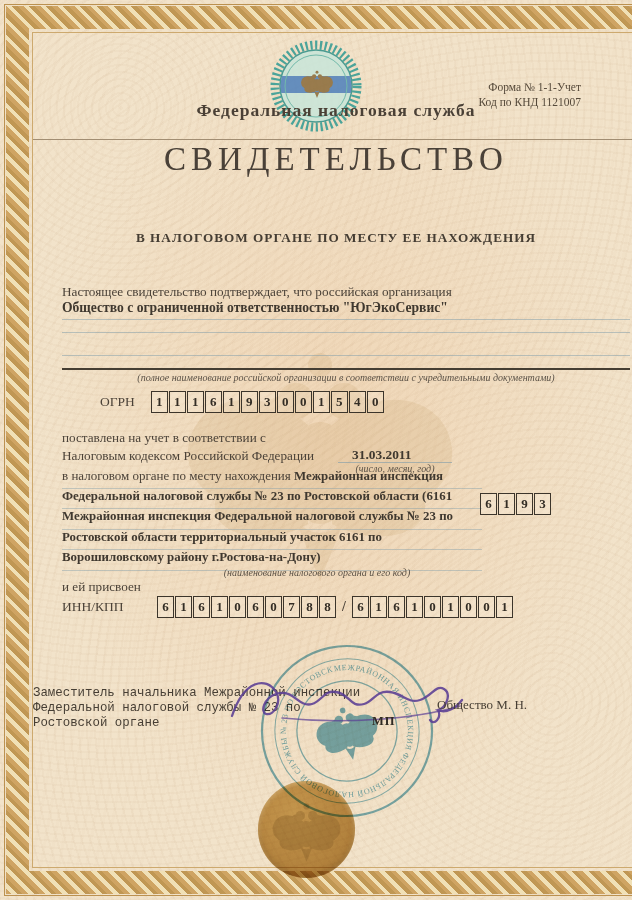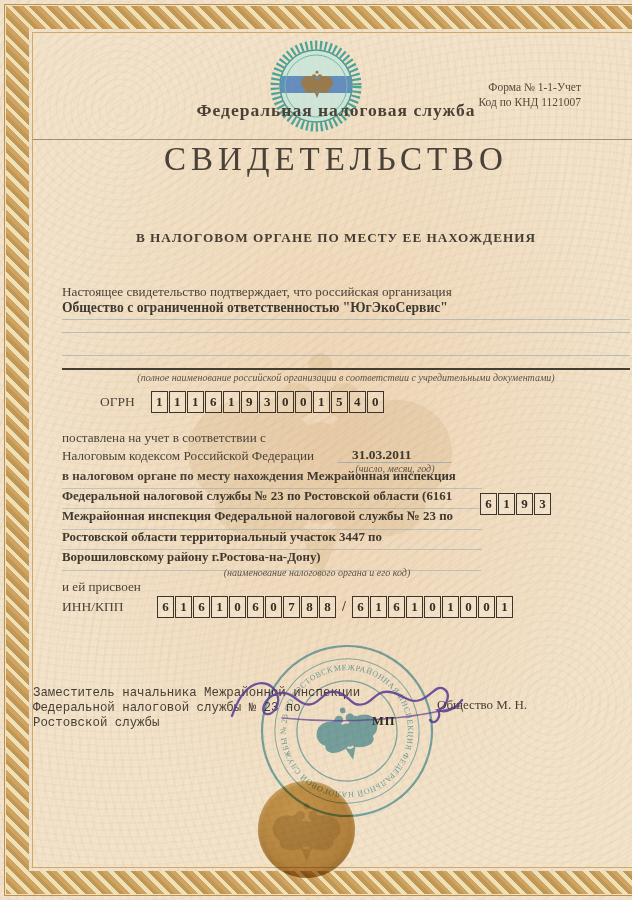--- a/index.html
+++ b/index.html
@@ -48,21 +48,21 @@
     font-size:13px;font-weight:bold;color:#332d25;background:rgba(255,250,240,.18);
   }
   .reg1{left:62px;top:430px;font-size:13.2px;}
   .reg2{left:62px;top:448px;font-size:13.2px;}
   .date{left:352px;top:447px;font-size:13.4px;font-weight:bold;color:#3f382f;}
   .date-rule{left:338px;width:114px;top:462px;border-top:1px solid rgba(125,155,170,.6);}
   .date-caption{left:338px;width:114px;top:463px;font-size:10px;font-style:italic;text-align:center;color:#5a5146;}
   .tax-para{left:62px;top:468px;width:420px;}
   .tpara-line{height:19.5px;white-space:nowrap;border-bottom:1px solid rgba(125,155,170,.42);
     font-size:12.9px;font-weight:bold;color:#3f382f;}
-  .tpara-line .pfx{font-weight:bold;font-size:13px;color:#4b4238;}
+  .tpara-line .pfx{font-weight:normal;font-size:13px;color:#4b4238;}
   .code-boxes{left:480px;top:493px;}
   .tax-caption{left:62px;right:100px;top:567px;font-size:10px;font-style:italic;text-align:center;color:#5a5146;}
   .assigned{left:62px;top:579px;font-size:13.2px;font-family:Liberation Serif, serif;}
   .inn-row{left:62px;top:596px;}
   .inn-lbl{width:95px;font-size:13.5px;}
   .slash{font-size:14px;font-weight:bold;margin:0 6px;}
   .signer{left:33px;top:686px;font-size:12.4px;line-height:15.2px;color:#463e34;font-family:Liberation Mono, monospace;}
   .stamp{left:258px;top:642px;width:178px;height:178px;mix-blend-mode:multiply;opacity:.92;}
   .signature{left:222px;top:664px;width:250px;height:70px;}
   .mp{left:372px;top:714px;font-size:12.5px;font-weight:bold;letter-spacing:1px;color:#2f2a23;}
@@ -168,21 +168,21 @@
 
   <div class="abs tax-para">
     <div class="tpara-line">
       <span class="pfx">в налоговом органе по месту нахождения</span>
       <span> </span>
       <span>Межрайонная инспекция</span>
     </div>
     <div>
         <div class="tpara-line">Федеральной налоговой службы № 23 по Ростовской области (6161</div>
         <div class="tpara-line">Межрайонная инспекция Федеральной налоговой службы № 23 по</div>
-        <div class="tpara-line">Ростовской области территориальный участок 3447 по</div>
+        <div class="tpara-line">Ростовской области территориальный участок 6161 по</div>
         <div class="tpara-line">Ворошиловскому району г.Ростова-на-Дону)</div>
       </div>
   </div>
 
   <div class="abs row code-boxes">
     <div class="boxes">
         <span class="dbox">6</span>
         <span class="dbox">1</span>
         <span class="dbox">9</span>
         <span class="dbox">3</span>
@@ -216,21 +216,21 @@
         <span class="dbox">1</span>
         <span class="dbox">0</span>
         <span class="dbox">0</span>
         <span class="dbox">1</span>
       </div>
   </div>
 
   <div class="abs signer">
       <div>Заместитель начальника Межрайонной инспекции</div>
       <div>Федеральной налоговой службы № 23 по</div>
-      <div>Ростовской службы</div>
+      <div>Ростовской органе</div>
     </div>
 
   <svg class="abs stamp" viewBox="0 0 178 178">
     <g transform="rotate(-12 89 89)">
       <circle cx="89" cy="89" r="85" fill="none" stroke="#4d9cb7" stroke-width="2.2" opacity=".8"></circle>
       <circle cx="89" cy="89" r="72" fill="none" stroke="#4d9cb7" stroke-width="1" opacity=".7"></circle>
       <circle cx="89" cy="89" r="50" fill="none" stroke="#4d9cb7" stroke-width="1.3" opacity=".75"></circle>
       <path id="stamp-ring-path" d="M89,28 a61,61 0 1,1 -0.1,0" fill="none" stroke="none"></path>
       <text font-size="8" letter-spacing=".6" fill="#4d9cb7" opacity=".85" font-family="Liberation Serif, serif">
         <textPath href="#stamp-ring-path">МЕЖРАЙОННАЯ ИНСПЕКЦИЯ ФЕДЕРАЛЬНОЙ НАЛОГОВОЙ СЛУЖБЫ № 23 ПО РОСТОВСКОЙ ОБЛАСТИ •</textPath>

